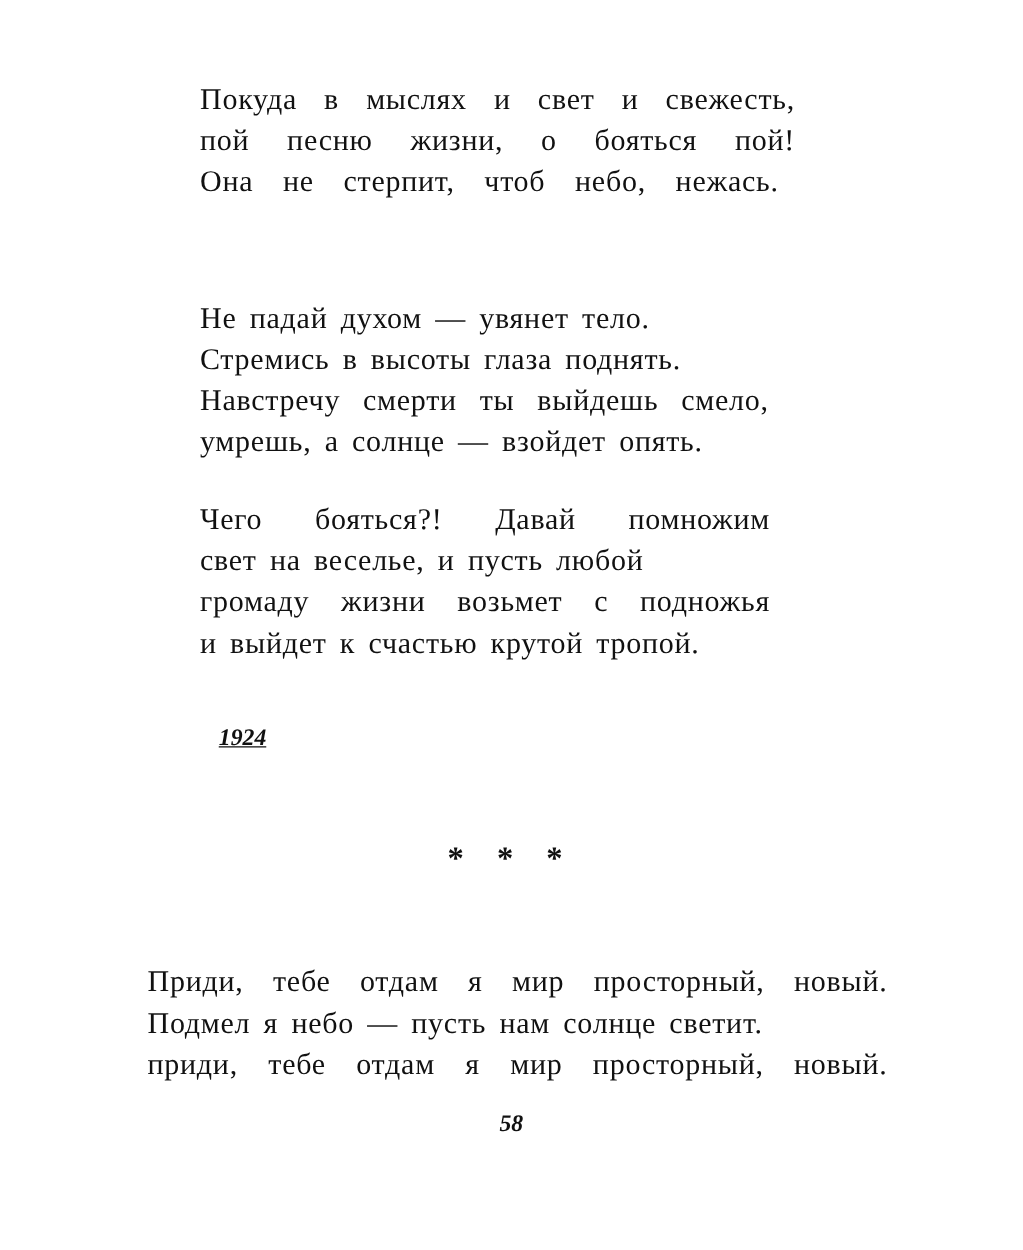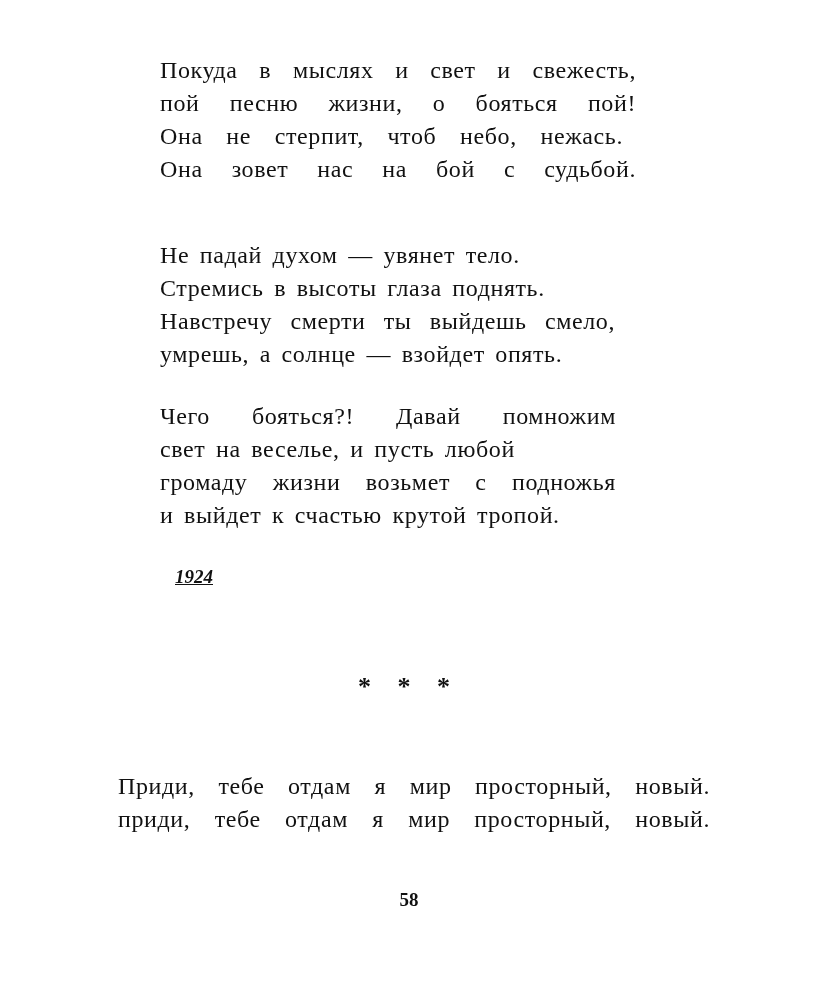--- a/index.html
+++ b/index.html
@@ -29,27 +29,27 @@
       font-size: 24px;
       line-height: 33px;
       white-space: nowrap;
       letter-spacing: 0.6px;
       word-spacing: 4px;
     }
     .justified {
       text-align: justify;
       text-align-last: justify;
     }
-    #stanza-1 { top: 54px; width: 476px; font-family: Liberation Serif, serif; }
+    #stanza-1 { top: 64px; width: 476px; font-family: Liberation Serif, serif; }
     #stanza-2 { top: 239px; width: 455px; }
     #stanza-3 { top: 400px; width: 456px; }
     .year {
       position: absolute;
       left: 175px;
-      top: 566px;
+      top: 580px;
       font-size: 19px;
       font-style: italic;
       font-weight: bold;
       text-decoration: underline;
     }
     .separator {
       position: absolute;
       left: 0;
       width: 818px;
       top: 672px;
@@ -63,33 +63,33 @@
       top: 770px;
       width: 592px;
     }
     .page-number {
       position: absolute;
       left: 0;
       width: 818px;
       top: 889px;
       text-align: center;
       font-size: 19px;
+      font-style: italic;
       font-weight: bold;
     }
   </style>
 </head>
 <body>
 
 <div class="page">
 
   <div class="stanza" id="stanza-1">
     <div class="line justified">Покуда в мыслях и свет и свежесть,</div>
     <div class="line justified">пой песню жизни, о бояться пой!</div>
     <div class="line justified" style="width:463px">Она не стерпит, чтоб небо, нежась.</div>
-    <div class="line justified">Она зовет нас на бой с судьбой.</div>
   </div>
 
   <div class="stanza" id="stanza-3">
     <div class="line justified">Чего бояться?! Давай помножим</div>
     <div class="line">свет на веселье, и пусть любой</div>
     <div class="line justified">громаду жизни возьмет с подножья</div>
     <div class="line">и выйдет к счастью крутой тропой.</div>
   </div>
 
   <div class="stanza" id="stanza-2">
@@ -98,18 +98,19 @@
     <div class="line justified">Навстречу смерти ты выйдешь смело,</div>
     <div class="line">умрешь, а солнце — взойдет опять.</div>
   </div>
 
   <div class="year">1924</div>
 
   <div class="separator">* * *</div>
 
   <div class="stanza" id="stanza-4">
     <div class="line justified">Приди, тебе отдам я мир просторный, новый.</div>
+    <div class="line">Подмел я небо — пусть нам солнце светит.</div>
     <div class="line justified">приди, тебе отдам я мир просторный, новый.</div>
   </div>
 
   <div class="page-number">58</div>
 
 </div>
 
 </body></html>

